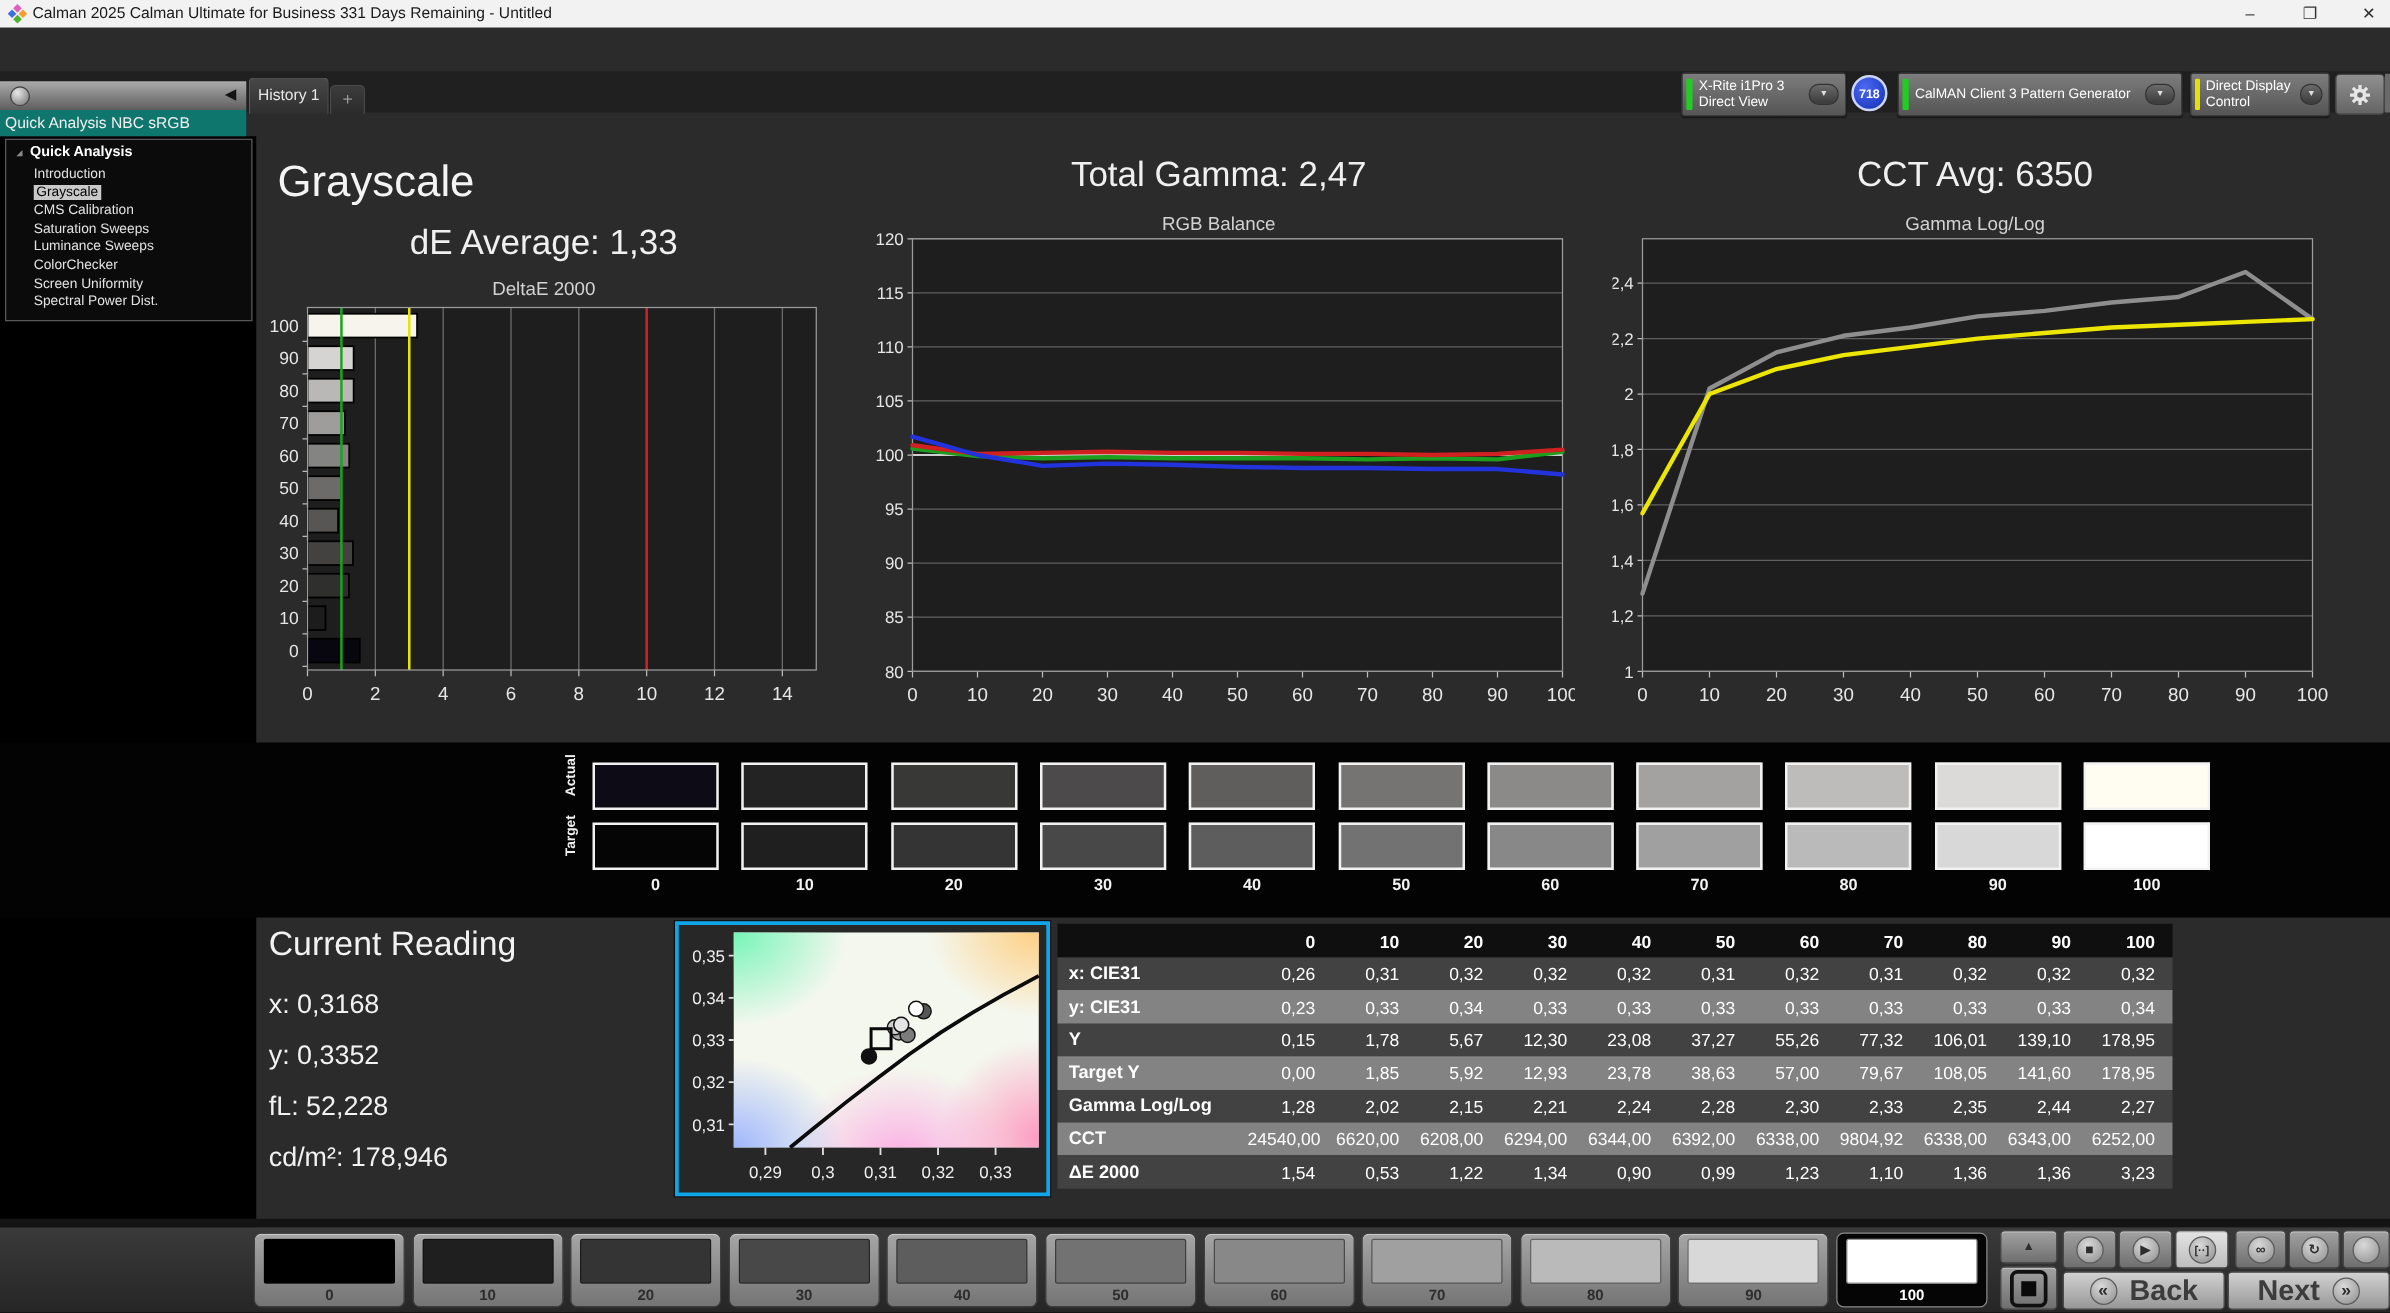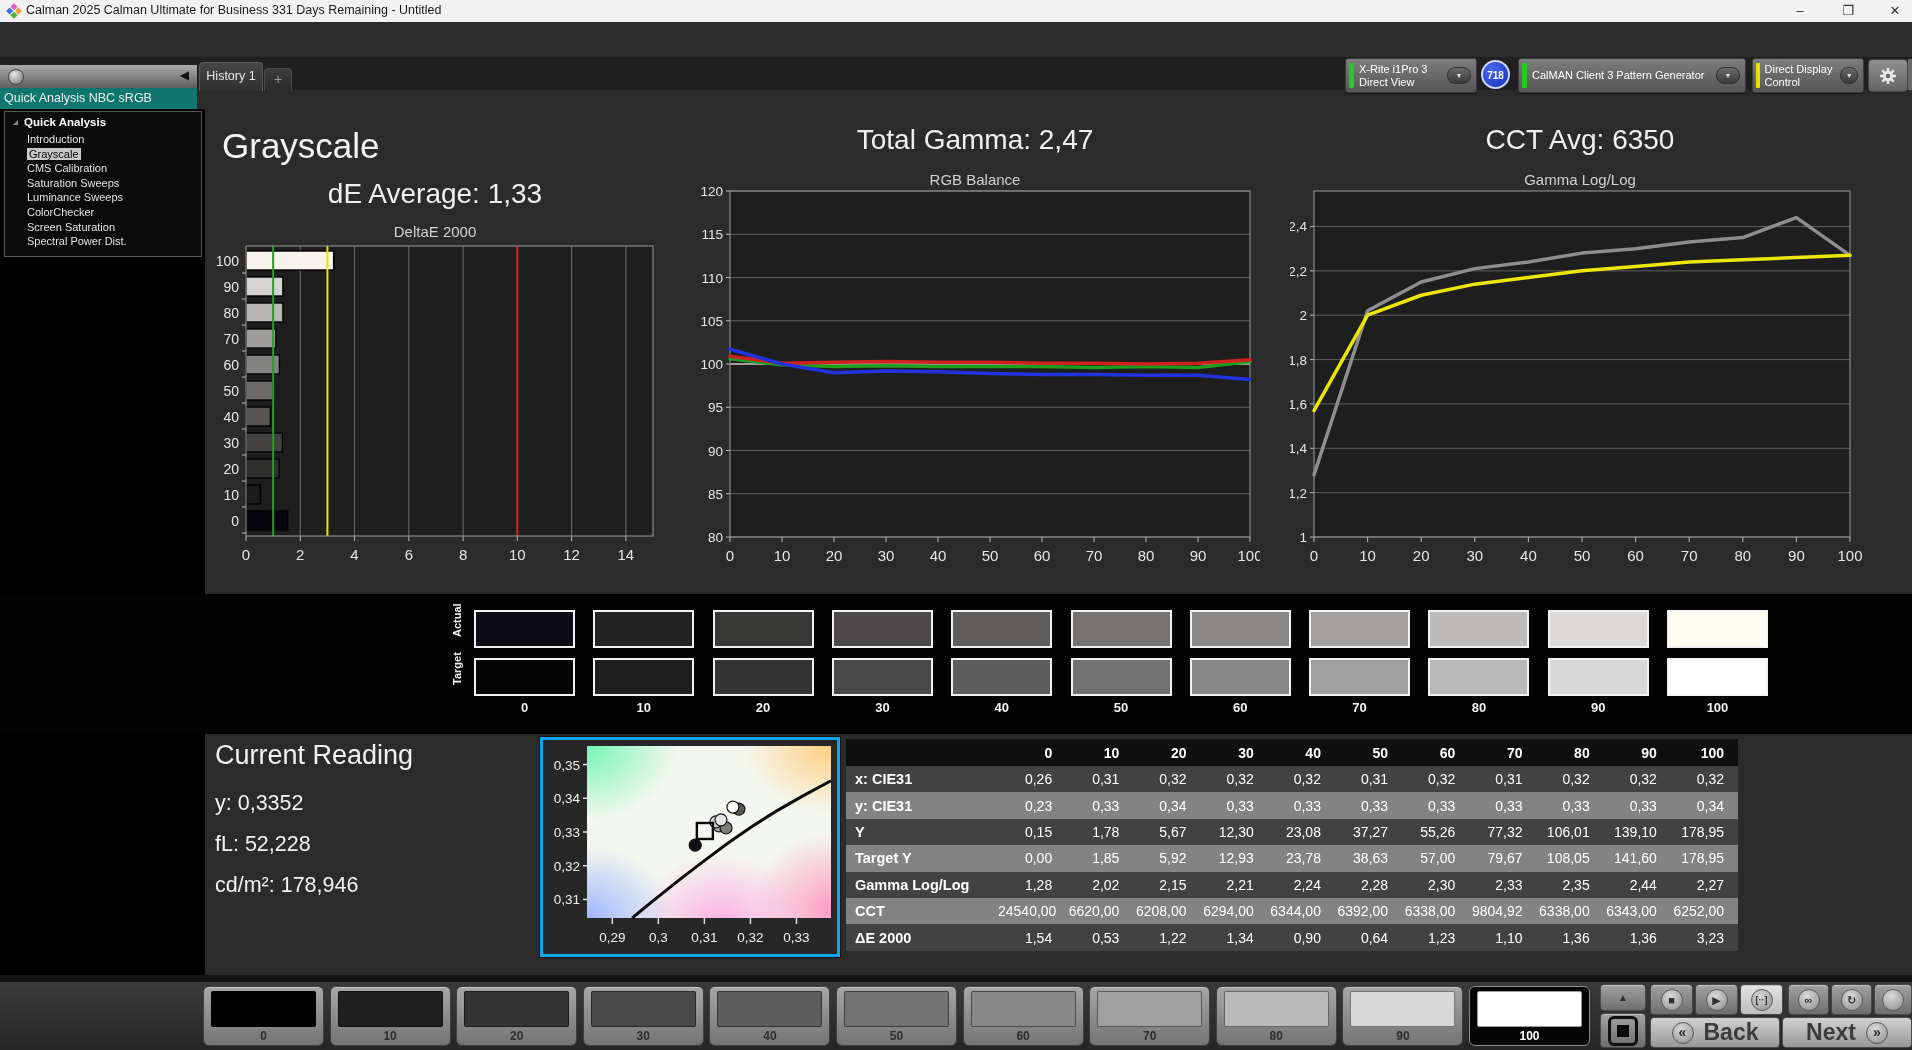--- a/index.html
+++ b/index.html
@@ -173,21 +173,21 @@
       <span class="expander"></span>
       <span>Quick Analysis</span>
     </div>
     <div id="tree-items" style="position:absolute;left:0;top:20px;width:100%">
         <div class="tree-item"><span>Introduction</span></div>
         <div class="tree-item sel"><span>Grayscale</span></div>
         <div class="tree-item"><span>CMS Calibration</span></div>
         <div class="tree-item"><span>Saturation Sweeps</span></div>
         <div class="tree-item"><span>Luminance Sweeps</span></div>
         <div class="tree-item"><span>ColorChecker</span></div>
-        <div class="tree-item"><span>Screen Saturation</span></div>
+        <div class="tree-item"><span>Screen Uniformity</span></div>
         <div class="tree-item"><span>Spectral Power Dist.</span></div>
       </div>
   </div>
 
   <div class="abs bigtitle" style="left:222px;top:126px">Grayscale</div>
   <div class="abs subtitle" style="left:210px;top:178px;width:450px">dE Average: 1,33</div>
   <div class="abs charttitle" style="left:210px;top:223px;width:450px">DeltaE 2000</div>
   <div class="abs subtitle" style="left:690px;top:124px;width:570px">Total Gamma: 2,47</div>
   <div class="abs charttitle" style="left:690px;top:171px;width:570px">RGB Balance</div>
   <div class="abs subtitle" style="left:1290px;top:124px;width:580px">CCT Avg: 6350</div>
@@ -399,20 +399,21 @@
       <div class="sw" style="left: 1073.7px; top: 14px; background: rgb(219, 218, 216);"></div>
       <div class="sw" style="left: 1073.7px; top: 62px; background: rgb(216, 216, 216);"></div>
       <div class="sw-label" style="left: 1073.7px;">90</div>
       <div class="sw" style="left: 1193px; top: 14px; background: rgb(255, 253, 242);"></div>
       <div class="sw" style="left: 1193px; top: 62px; background: rgb(255, 255, 255);"></div>
       <div class="sw-label" style="left: 1193px;">100</div>
     </div>
 
   <div class="abs" id="cur-read">
     <div class="crtitle">Current Reading</div>
+    <div class="crline">x: 0,3168</div>
     <div class="crline">y: 0,3352</div>
     <div class="crline">fL: 52,228</div>
     <div class="crline">cd/m²: 178,946</div>
   </div>
 
   <div class="abs" id="cie-box">
     <div id="cie-grad"></div>
     <svg id="svg-cie" style="position:absolute;left:0;top:0" width="294" height="214">
         <polyline points="89.11698113207558,178 108.45283018867924,162.1490196078432 133.77358490566036,141.9137254901961 159.0943396226415,122.35294117647052 184.41509433962264,103.46666666666663 209.73584905660377,85.9294117647059 235.05660377358492,70.0784313725489 260.37735849056605,55.57647058823527 288,40.73725490196071" fill="none" stroke="#0c0c0c" stroke-width="3" stroke-linejoin="round"></polyline>
         <line x1="40" y1="24.549019607843178" x2="44" y2="24.549019607843178" stroke="#ddd" stroke-width="1.5"></line>
@@ -545,21 +546,21 @@
         <div class="tcell">6343,00</div>
         <div class="tcell">6252,00</div>
       </div>
       <div class="trow main">
         <div class="tcell tlabel">ΔE 2000</div>
         <div class="tcell">1,54</div>
         <div class="tcell">0,53</div>
         <div class="tcell">1,22</div>
         <div class="tcell">1,34</div>
         <div class="tcell">0,90</div>
-        <div class="tcell">0,64</div>
+        <div class="tcell">0,99</div>
         <div class="tcell">1,23</div>
         <div class="tcell">1,10</div>
         <div class="tcell">1,36</div>
         <div class="tcell">1,36</div>
         <div class="tcell">3,23</div>
       </div>
     </div>
 
   <div class="abs" id="bb-shadow"></div>
   <div class="abs" id="bottombar"></div>

